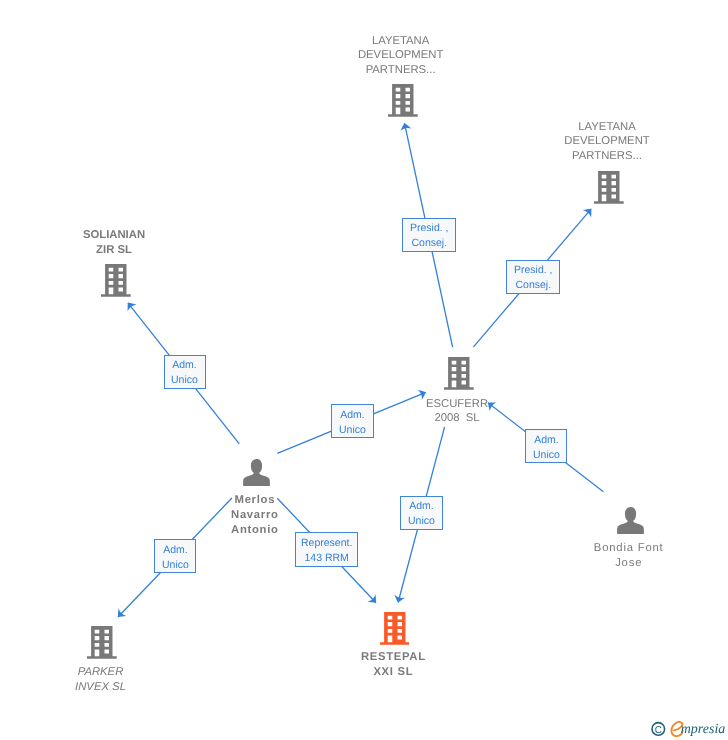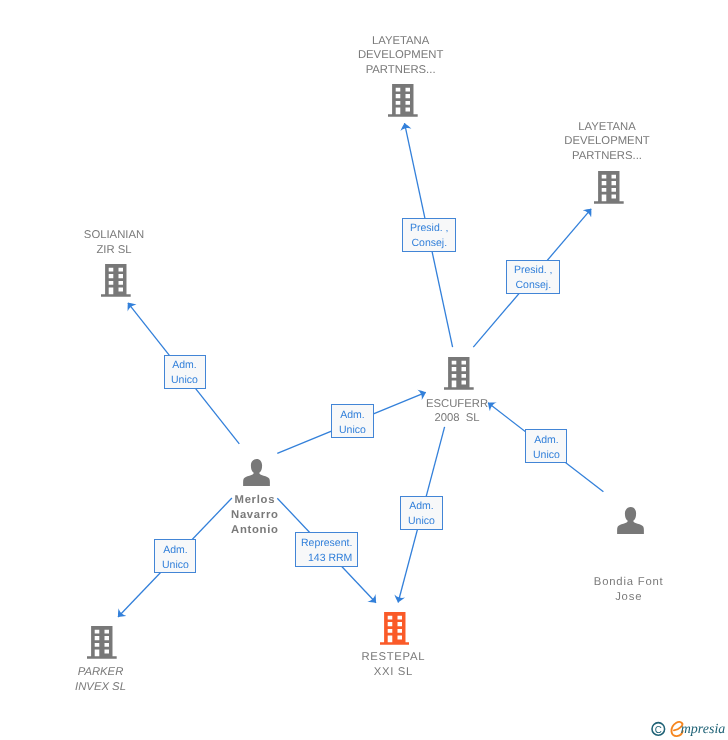--- a/index.html
+++ b/index.html
@@ -7,21 +7,21 @@
   body{width:728px;height:740px;position:relative;overflow:hidden;
        font-family:"Liberation Sans",sans-serif;
        -webkit-font-smoothing:antialiased;
        text-rendering:geometricPrecision;}
   #canvas{position:absolute;left:0;top:0;width:728px;height:740px;background:#fff;}
   #edges{position:absolute;left:0;top:0;}
   .node-icon{position:absolute;}
   .node-text{position:absolute;text-align:center;color:#7a7a7a;
              font-size:11.3px;line-height:14.8px;white-space:pre;
              transform:translateZ(0);}
-  .node-text.bold{font-weight:normal;}
+  .node-text.bold{font-weight:bold;}
   .edge-label{position:absolute;box-sizing:border-box;background:#f7f8f9;
     border:1.3px solid #4285d6;border-radius:0;color:#3380da;
     font-size:10.5px;line-height:14.7px;text-align:center;white-space:pre;
     display:flex;align-items:center;justify-content:center;}
   .edge-label-text{display:block;will-change:transform;transform:translate3d(0,1px,0);}
   #logo{position:absolute;}
 </style>
 </head>
 <body>
 
@@ -71,21 +71,21 @@
           <path d="M4.1 0 H25.5 V30.3 H29.7 V32.7 H0 V30.3 H4.1 Z M7.7 3.8 H12.3 V7.4 H7.7 Z M17.5 3.8 H22.0 V7.4 H17.5 Z M7.7 10.1 H12.3 V14.2 H7.7 Z M17.5 10.1 H22.0 V14.2 H17.5 Z M7.7 16.9 H12.3 V20.7 H7.7 Z M17.5 16.9 H22.0 V20.7 H17.5 Z M7.7 23.6 H12.3 V30.3 H7.7 Z M17.5 23.6 H22.0 V27.6 H17.5 Z" fill="#787878" fill-rule="evenodd"></path>
         </svg>
         <div class="node-text" style="left: 537px; top: 119.5px; width: 140px;">LAYETANA
 DEVELOPMENT
 PARTNERS...</div>
       </div>
       <div class="node">
         <svg width="29.7" height="32.7" viewBox="0 0 29.7 32.7" class="node-icon" style="left: 100.95px; top: 264px;">
           <path d="M4.1 0 H25.5 V30.3 H29.7 V32.7 H0 V30.3 H4.1 Z M7.7 3.8 H12.3 V7.4 H7.7 Z M17.5 3.8 H22.0 V7.4 H17.5 Z M7.7 10.1 H12.3 V14.2 H7.7 Z M17.5 10.1 H22.0 V14.2 H17.5 Z M7.7 16.9 H12.3 V20.7 H7.7 Z M17.5 16.9 H22.0 V20.7 H17.5 Z M7.7 23.6 H12.3 V30.3 H7.7 Z M17.5 23.6 H22.0 V27.6 H17.5 Z" fill="#787878" fill-rule="evenodd"></path>
         </svg>
-        <div class="node-text" style="left: 44px; top: 228.4px; width: 140px;">SOLIANIAN
+        <div class="node-text" style="left: 44px; top: 228.4px; width: 140px; font-weight: bold;">SOLIANIAN
 ZIR SL</div>
       </div>
       <div class="node">
         <svg width="29.7" height="32.7" viewBox="0 0 29.7 32.7" class="node-icon" style="left: 444.15px; top: 357.3px;">
           <path d="M4.1 0 H25.5 V30.3 H29.7 V32.7 H0 V30.3 H4.1 Z M7.7 3.8 H12.3 V7.4 H7.7 Z M17.5 3.8 H22.0 V7.4 H17.5 Z M7.7 10.1 H12.3 V14.2 H7.7 Z M17.5 10.1 H22.0 V14.2 H17.5 Z M7.7 16.9 H12.3 V20.7 H7.7 Z M17.5 16.9 H22.0 V20.7 H17.5 Z M7.7 23.6 H12.3 V30.3 H7.7 Z M17.5 23.6 H22.0 V27.6 H17.5 Z" fill="#787878" fill-rule="evenodd"></path>
         </svg>
         <div class="node-text" style="left: 387px; top: 396.6px; width: 140px;">ESCUFERR
 2008  SL</div>
       </div>
       <div class="node">
@@ -93,21 +93,21 @@
           <path d="M13.75 0 C16.95 0 19.0 2.6 19.1 6.2 C19.2 9.6 18.2 12.4 16.55 13.45 C16.45 13.5 16.4 13.6 16.4 13.75 L16.4 14.6 C17.0 15.6 18.6 16.15 20.6 16.7 C23.4 17.45 25.4 18.1 26.2 19.6 C26.7 20.5 26.9 21.8 26.9 23.0 L26.9 27.2 L0.1 27.2 L0.1 23.0 C0.1 21.8 0.3 20.5 0.8 19.6 C1.6 18.1 3.6 17.45 6.4 16.7 C8.4 16.15 10.0 15.6 10.6 14.6 L10.6 13.75 C10.6 13.6 10.55 13.5 10.45 13.45 C8.8 12.4 7.8 9.6 7.9 6.2 C8.0 2.6 10.55 0 13.75 0 Z" fill="#787878" fill-rule="evenodd"></path>
         </svg>
         <div class="node-text" style="left: 184.85px; top: 493.1px; width: 140px; letter-spacing: 0.7px; font-weight: bold;">Merlos
 Navarro
 Antonio</div>
       </div>
       <div class="node">
         <svg width="27" height="27.2" viewBox="0 0 27 27.2" class="node-icon" style="left: 617.4px; top: 506.8px;">
           <path d="M13.75 0 C16.95 0 19.0 2.6 19.1 6.2 C19.2 9.6 18.2 12.4 16.55 13.45 C16.45 13.5 16.4 13.6 16.4 13.75 L16.4 14.6 C17.0 15.6 18.6 16.15 20.6 16.7 C23.4 17.45 25.4 18.1 26.2 19.6 C26.7 20.5 26.9 21.8 26.9 23.0 L26.9 27.2 L0.1 27.2 L0.1 23.0 C0.1 21.8 0.3 20.5 0.8 19.6 C1.6 18.1 3.6 17.45 6.4 16.7 C8.4 16.15 10.0 15.6 10.6 14.6 L10.6 13.75 C10.6 13.6 10.55 13.5 10.45 13.45 C8.8 12.4 7.8 9.6 7.9 6.2 C8.0 2.6 10.55 0 13.75 0 Z" fill="#787878" fill-rule="evenodd"></path>
         </svg>
-        <div class="node-text" style="left: 558.7px; top: 541.2px; width: 140px; letter-spacing: 0.8px; margin-top: 34px;">Bondia Font
+        <div class="node-text" style="left: 558.7px; top: 541.2px; width: 140px; letter-spacing: 0.8px;">Bondia Font
 Jose</div>
       </div>
       <div class="node">
         <svg width="29.7" height="32.7" viewBox="0 0 29.7 32.7" class="node-icon" style="left: 87.15px; top: 626.2px;">
           <path d="M4.1 0 H25.5 V30.3 H29.7 V32.7 H0 V30.3 H4.1 Z M7.7 3.8 H12.3 V7.4 H7.7 Z M17.5 3.8 H22.0 V7.4 H17.5 Z M7.7 10.1 H12.3 V14.2 H7.7 Z M17.5 10.1 H22.0 V14.2 H17.5 Z M7.7 16.9 H12.3 V20.7 H7.7 Z M17.5 16.9 H22.0 V20.7 H17.5 Z M7.7 23.6 H12.3 V30.3 H7.7 Z M17.5 23.6 H22.0 V27.6 H17.5 Z" fill="#787878" fill-rule="evenodd"></path>
         </svg>
         <div class="node-text" style="left: 30.5px; top: 665.3px; width: 140px; font-style: italic;">PARKER
 INVEX SL</div>
       </div>
       <div class="node">
@@ -126,21 +126,21 @@
       <div class="edge-label" style="left: 163.9px; top: 355.2px; width: 41.9px; height: 33.8px;"><div class="edge-label-text">Adm.
 Unico</div></div>
       <div class="edge-label" style="left: 330.9px; top: 404.3px; width: 43px; height: 34.1px;"><div class="edge-label-text">Adm.
 Unico</div></div>
       <div class="edge-label" style="left: 525.4px; top: 429.1px; width: 42.1px; height: 34.3px;"><div class="edge-label-text">Adm.
 Unico</div></div>
       <div class="edge-label" style="left: 400.4px; top: 496.2px; width: 42.2px; height: 34px;"><div class="edge-label-text">Adm.
 Unico</div></div>
       <div class="edge-label" style="left: 154.1px; top: 539.2px; width: 42.2px; height: 34.2px;"><div class="edge-label-text">Adm.
 Unico</div></div>
-      <div class="edge-label" style="left: 294.6px; top: 532.4px; width: 63.7px; height: 34.2px; text-align: right;"><div class="edge-label-text">Represent.
+      <div class="edge-label" style="left: 294.6px; top: 532.4px; width: 63.7px; height: 34.2px;"><div class="edge-label-text">Represent.
 143 RRM</div></div>
     </div>
 </div>
 
 <div id="logo" style="left: 648px; top: 719px;"><svg width="80" height="21" viewBox="0 0 80 21">
       <g>
         <circle cx="10.3" cy="9.9" r="6.3" fill="none" stroke="#1f6276" stroke-width="1.55"></circle>
         <text x="10.25" y="13.7" text-anchor="middle" font-size="9.9" font-family="Liberation Sans, sans-serif" fill="#1f6276">C</text>
       </g>
       <g>

